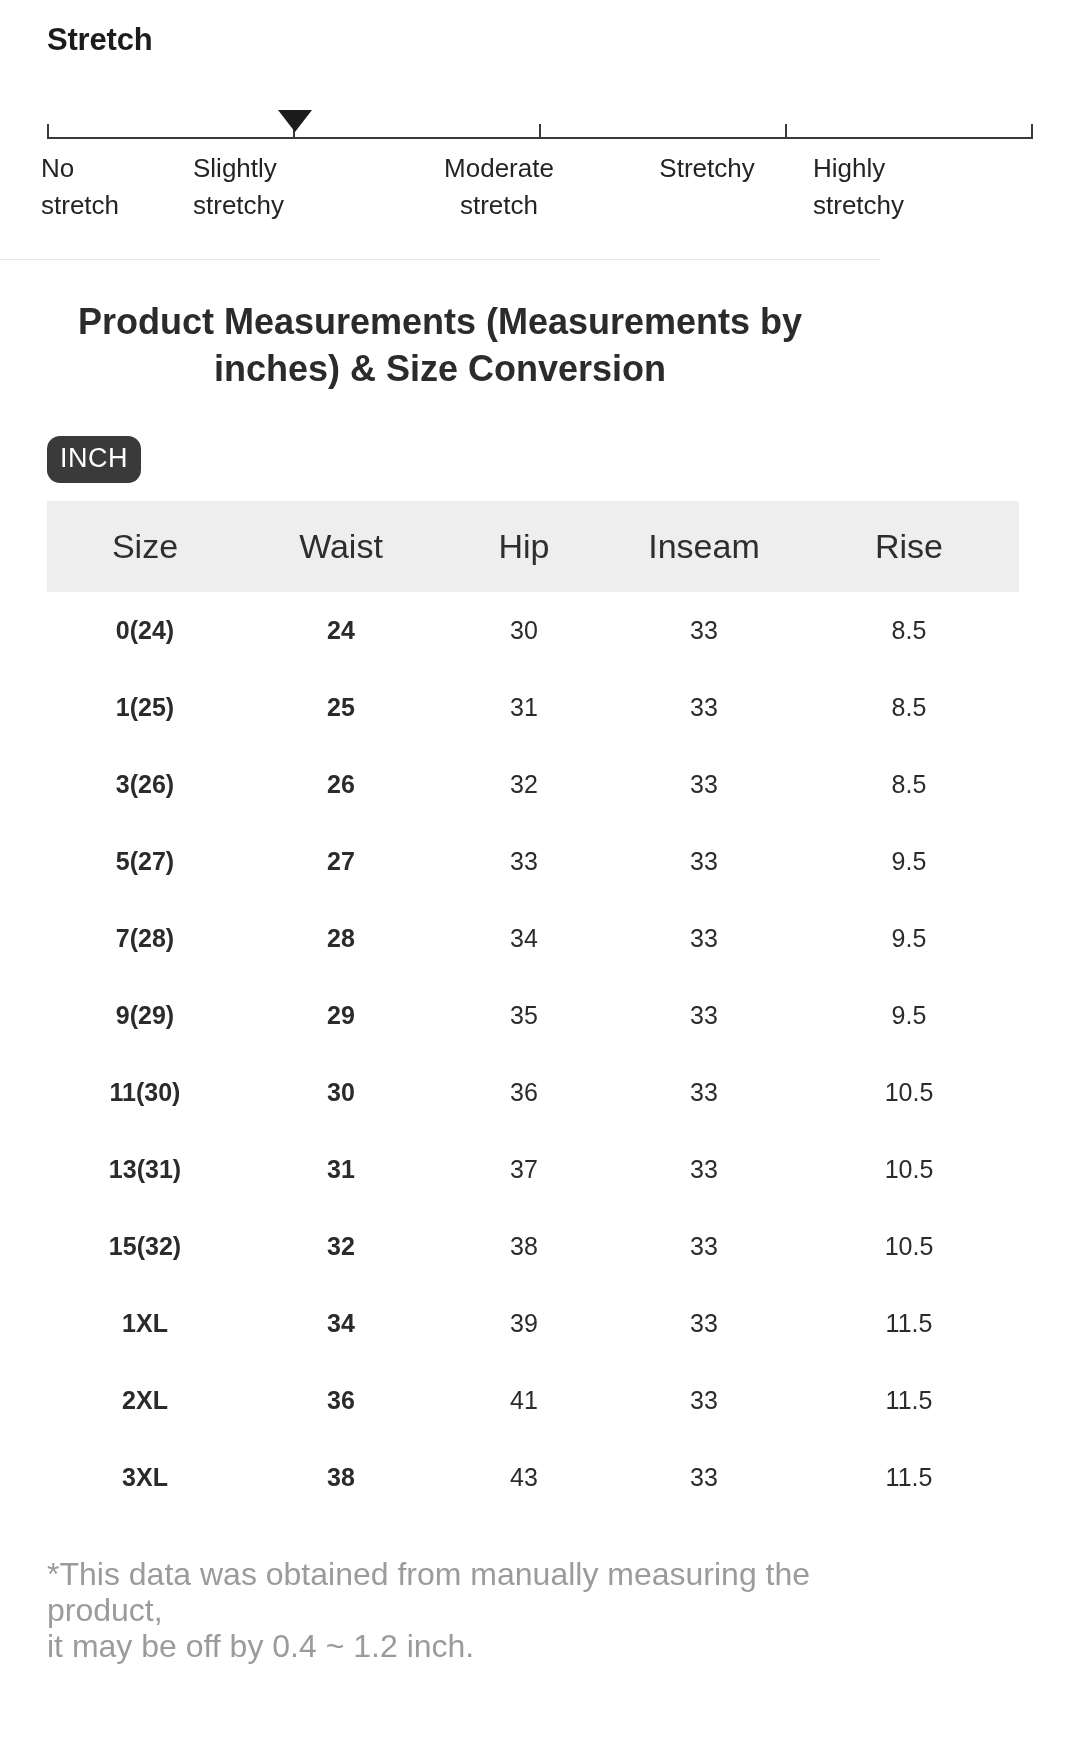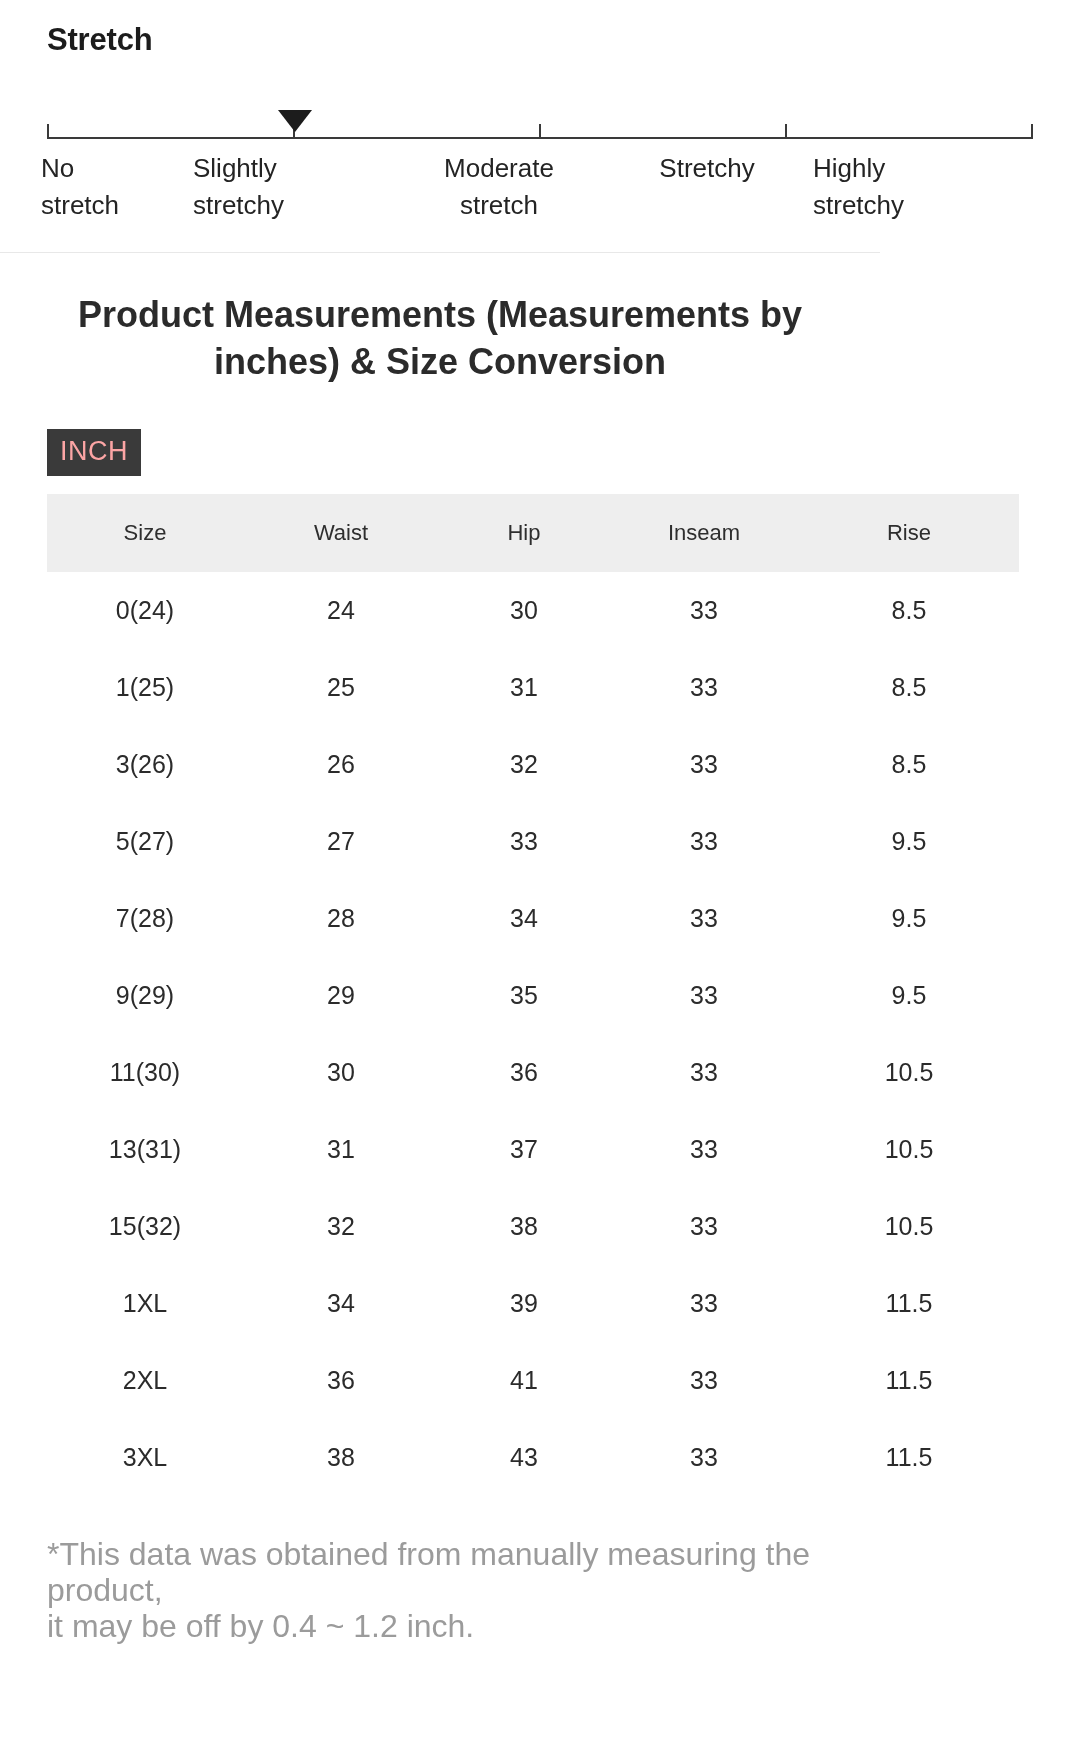--- a/index.html
+++ b/index.html
@@ -27,21 +27,21 @@
   .stretch-title {
     font-size: 31px;
     font-weight: bold;
     color: #1c1c1c;
     letter-spacing: -0.2px;
     margin: 0 0 44px 0;
   }
   .scale-wrap {
     position: relative;
     width: 986px;
-    margin: 0 auto;
+    margin: 7px auto;
     height: 120px;
   }
   .scale-line {
     position: absolute;
     left: 0;
     top: 35px;
     width: 986px;
     height: 2px;
     background: #3a3a3a;
   }
@@ -91,51 +91,52 @@
     font-size: 36px;
     line-height: 47px;
     text-align: center;
     color: #2b2b2b;
     margin: 0 0 44px 0;
     padding: 0 24px;
   }
   .unit-badge {
     display: inline-block;
     background: #3a3a3a;
-    color: #fca5a5;
+    color: #ffffff;
     font-size: 27px;
     line-height: 1;
     padding: 9px 13px 11px 13px;
     letter-spacing: 0.5px;
+    border-radius: 13px;
   }
   table.size-table {
     width: 972px;
     border-collapse: collapse;
     margin-top: 18px;
     table-layout: fixed;
   }
   table.size-table thead tr {
     background: #eeeeee;
   }
   table.size-table th {
-    font-size: 22px;
+    font-size: 34px;
     font-weight: normal;
     color: #2e2e2e;
     padding: 26px 0 26px 0;
     text-align: center;
   }
   table.size-table td {
     font-size: 25px;
     color: #2b2b2b;
     text-align: center;
     padding: 24px 0 24px 0;
   }
   table.size-table td.col-size,
   table.size-table td.col-waist {
-    font-weight: normal;
+    font-weight: bold;
   }
   col.c-size { width: 196px; }
   col.c-waist { width: 196px; }
   col.c-hip { width: 170px; }
   col.c-inseam { width: 190px; }
   col.c-rise { width: 220px; }
 
   .footnote {
     font-size: 32px;
     line-height: 36px;

